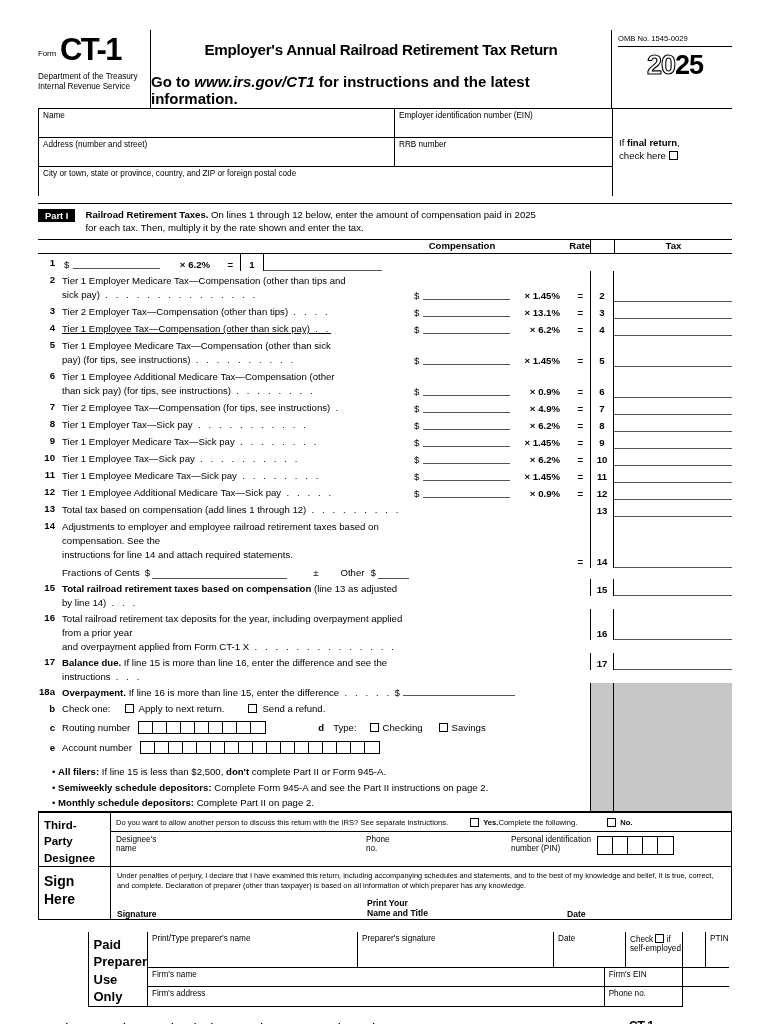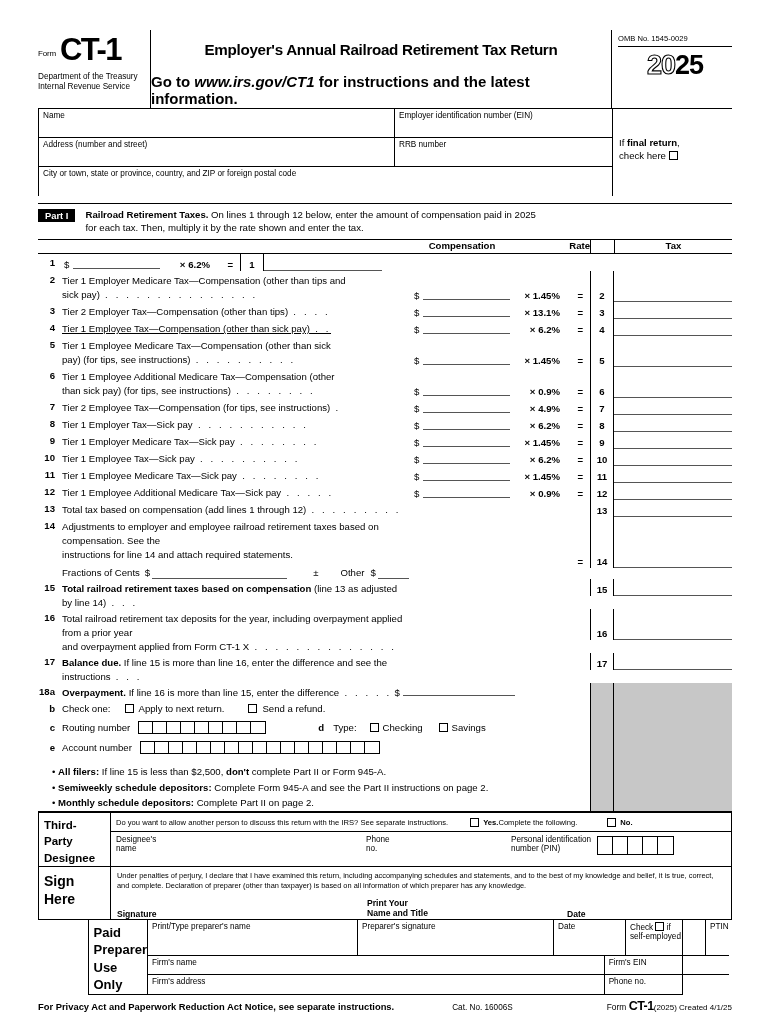--- a/index.html
+++ b/index.html
@@ -109,21 +109,21 @@
 
   
   .sign { width:694px; margin:0 auto; border:1.3px solid #000; border-top:none; display:flex; }
   .sign-lbl { width:72px; font-size:14px; font-weight:bold; line-height:1.3;
               padding:5px 0 0 5px; border-right:1.1px solid #000; }
   .sign-body { flex:1; padding:4px 5px 0 6px; }
   .perj { font-size:7.4px; line-height:1.3; }
   .sigcols { display:flex; font-size:8.6px; font-weight:bold; margin-top:19px; }
 
   
-  .prep { width:595px; margin:0 auto; border:1.3px solid #000; border-top:none; display:flex; }
+  .prep { width:595px; margin:12px auto; border:1.3px solid #000; border-top:none; display:flex; }
   .prep-lbl { width:72px; font-size:13px; font-weight:bold; line-height:1.32;
               padding:4px 0 0 5px; border-right:1.1px solid #000; }
   .prep-body { flex:1; }
   .prep-r1 { display:flex; height:36px; border-bottom:1.1px solid #000; font-size:8.2px; }
   .prep-r1 > div { padding:2px 0 0 4px; border-right:1.1px solid #000; }
   .prep-r1 > div:last-child { border-right:none; }
   .prep-r2 { display:flex; height:19px; border-bottom:1.1px solid #000; font-size:8.2px; }
   .prep-r3 { display:flex; height:19px; font-size:8.2px; }
   .prep-r2 > div, .prep-r3 > div { padding:2px 0 0 4px; }
   .prep-r2 > div:first-child, .prep-r3 > div:first-child { flex:1; border-right:1.1px solid #000; }

